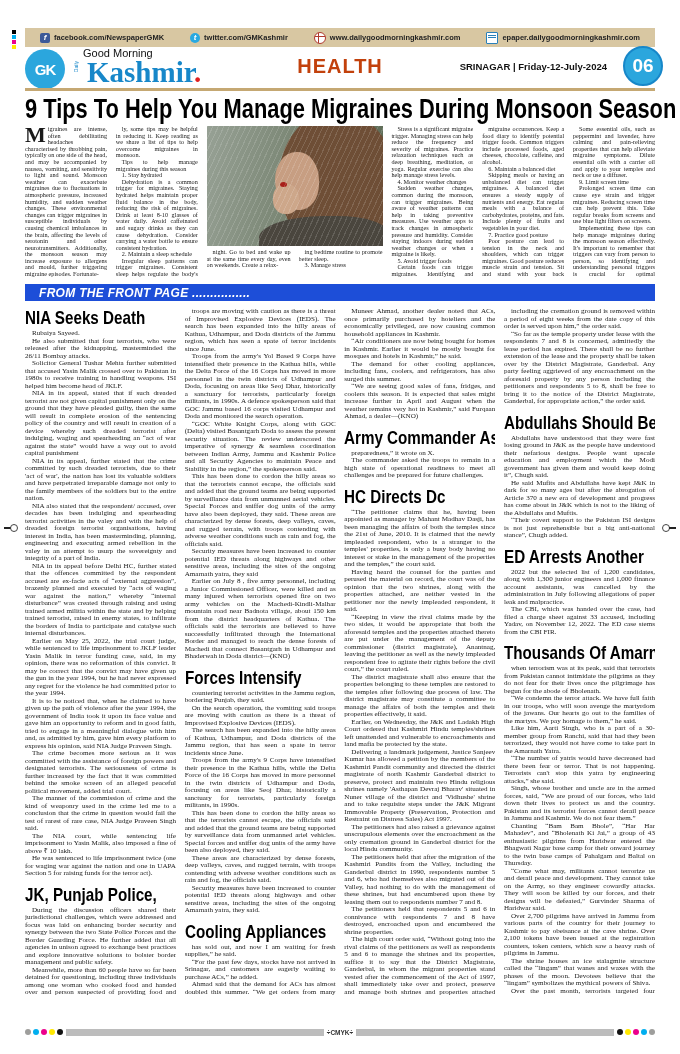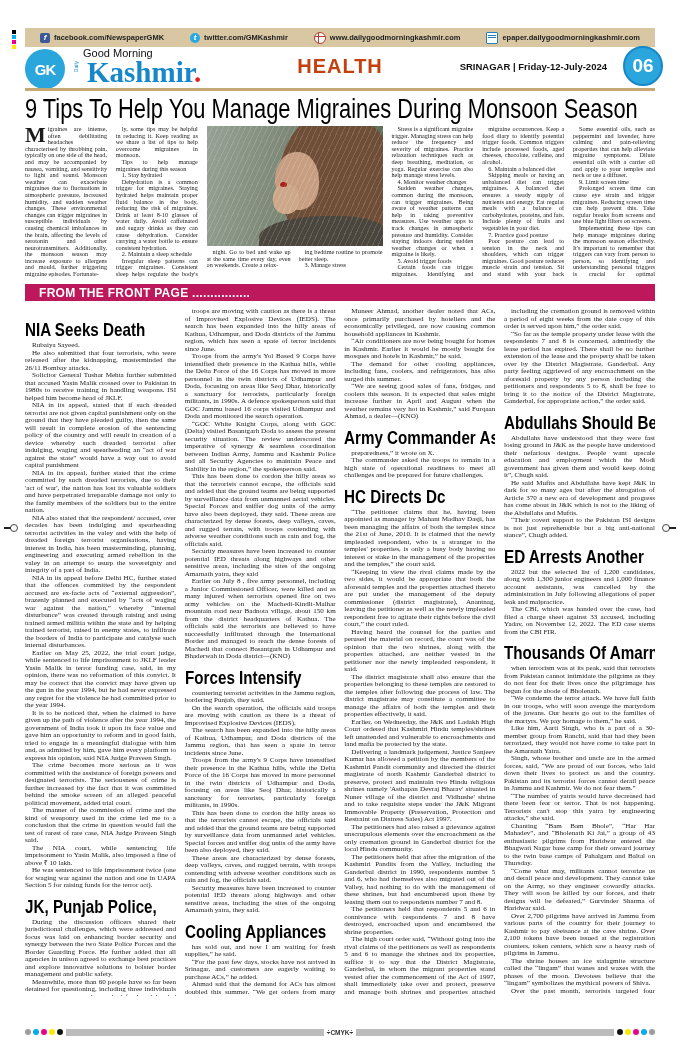--- a/index.html
+++ b/index.html
@@ -42,21 +42,21 @@
   .section-title{position:absolute;left:0;right:0;top:6px;text-align:center;
       font-family:"Liberation Sans",sans-serif;font-weight:900;font-size:20px;letter-spacing:1px;color:#c2410c;}
   .dateline{position:absolute;right:48px;top:12px;font-family:"Liberation Sans",sans-serif;
       font-weight:bold;font-size:9.5px;color:#111;}
   .pagenum-circle{position:absolute;right:-8px;top:-3px;width:36px;height:36px;border-radius:50%;
       background:#2ba6dd;border:2px solid #1787c9;color:#fff;font-family:"Liberation Sans",sans-serif;
       font-weight:bold;font-size:19px;display:flex;align-items:center;justify-content:center;}
   .gold-rule{top:88px;height:3px;background:#c5a873;}
 
   
-  .headline{top:93px;font-family:"Liberation Sans",sans-serif;font-weight:400;font-size:28px;
+  .headline{top:93px;font-family:"Liberation Sans",sans-serif;font-weight:700;font-size:28px;
       color:#000;white-space:nowrap;}
   .cond{display:inline-block;transform:scaleX(0.78);transform-origin:0 50%;white-space:nowrap;}
 
   
   .main-row{top:126px;height:152px;display:flex;justify-content:space-between;overflow:hidden;}
   .mcol{width:82px;height:152px;overflow:hidden;}
   .mcol p, .pcol p{margin:0;font-size:6.2px;line-height:6.6px;text-align:justify;text-indent:6px;}
   .photo-block{width:176px;}
   .photo{position:relative;width:176px;height:120px;overflow:hidden;
       background:linear-gradient(100deg,#97a195 0%,#7b8775 45%,#596751 100%);}
@@ -68,32 +68,32 @@
       border-radius:50% 50% 46% 54%;}
   .photo .hand{position:absolute;right:84px;top:58px;width:26px;height:30px;background:#cda78a;
       border-radius:45%;}
   .photo .clip{position:absolute;right:96px;top:56px;width:7px;height:5px;background:#a8201a;border-radius:50%;}
   .photo .body{position:absolute;right:-6px;bottom:-14px;width:130px;height:44px;background:#4a463e;
       border-radius:50% 40% 0 0;}
   .under-photo{display:flex;justify-content:space-between;margin-top:3px;}
   .pcol{width:84px;height:26px;overflow:hidden;}
 
   
-  .fp-bar{top:284px;height:17px;background:#be185d;color:#fff;display:flex;align-items:center;
-      font-family:"Liberation Sans",sans-serif;font-weight:800;font-size:12px;
+  .fp-bar{top:284px;height:17px;background:#1d4ed8;color:#fff;display:flex;align-items:center;
+      font-family:"Liberation Sans",sans-serif;font-style:italic;font-weight:800;font-size:12px;
       padding-left:14px;box-sizing:border-box;letter-spacing:.3px;}
 
   
   .fp-row{top:308px;height:688px;display:flex;justify-content:space-between;overflow:hidden;}
   .fpcol{width:151px;height:688px;overflow:hidden;}
   .fpcol p{margin:0;font-size:7.1px;line-height:7.5px;text-align:justify;text-indent:7px;}
   .fp-head{margin:7px 0 3px;font-family:"Liberation Sans",sans-serif;font-weight:800;
       font-size:19px;line-height:19px;color:#000;}
   .fp-head .cond{transform:scaleX(0.8);}
-  .fp-head.first{margin-top:12px;text-decoration:underline;}
+  .fp-head.first{margin-top:0;text-decoration:underline;}
 
   
   .side-mark{position:absolute;top:524px;width:14px;height:7px;}
   .side-mark .ring{position:absolute;width:6px;height:6px;border:1px solid #444;border-radius:50%;}
   .side-mark .dash{position:absolute;top:3px;width:7px;height:2px;background:#222;}
   .sm-left{left:4px;}.sm-left .ring{right:0;}.sm-left .dash{left:0;}
   .sm-right{right:4px;}.sm-right .ring{left:0;}.sm-right .dash{right:0;}
 
   
   .print-strip{top:1028px;height:8px;display:flex;align-items:center;gap:3px;}
@@ -229,43 +229,43 @@
       </div>
     <div class="fpcol">
         <p>troops are moving with caution as there is a threat of Improvised Explosive Devices (IEDS). The search has been expanded into the hilly areas of Kathua, Udhampur, and Doda districts of the Jammu region, which has seen a spate of terror incidents since June.</p>
         <p>Troops from the army's Yol Based 9 Corps have intensified their presence in the Kathua hills, while the Delta Force of the 16 Corps has moved in more personnel in the twin districts of Udhampur and Doda, focusing on areas like Seoj Dhar, historically a sanctuary for terrorists, particularly foreign militants, in 1990s. A defence spokesperson said that GOC Jammu based 16 corps visited Udhampur and Doda and monitored the search operation.</p>
         <p>“GOC White Knight Corps, along with GOC (Delta) visited Basantgarh Doda to assess the present security situation. The review underscored the imperative of synergy &amp; seamless coordination between Indian Army, Jammu and Kashmir Police and all Security Agencies to maintain Peace and Stability in the region,” the spokesperson said.</p>
         <p>This has been done to cordon the hilly areas so that the terrorists cannot escape, the officials said and added that the ground teams are being supported by surveillance data from unmanned aerial vehicles. Special Forces and sniffer dog units of the army have also been deployed, they said. These areas are characterized by dense forests, deep valleys, caves, and rugged terrain, with troops contending with adverse weather conditions such as rain and fog, the officials said.</p>
         <p>Security measures have been increased to counter potential IED threats along highways and other sensitive areas, including the sites of the ongoing Amarnath yatra, they said</p>
         <p>Earlier on July 8 , five army personnel, including a Junior Commissioned Officer, were killed and as many injured when terrorists opened fire on two army vehicles on the Machedi-Kindli-Malhar mountain road near Badnota village, about 150 km from the district headquarters of Kathua. The officials said the terrorists are believed to have successfully infiltrated through the International Border and managed to reach the dense forests of Machedi that connect Basantgarh in Udhampur and Bhaderwah in Doda district—(KNO)</p>
         <div class="fp-head"><span class="cond">Forces Intensify</span></div>
         <p>countering terrorist activities in the Jammu region, bordering Punjab, they said.</p>
-        <p>On the search operation, the officials said troops are moving with caution as there is a threat of Improvised Explosive Devices (IEDS).</p>
+        <p>On the search operation, the vomiting said troops are moving with caution as there is a threat of Improvised Explosive Devices (IEDS).</p>
         <p>The search has been expanded into the hilly areas of Kathua, Udhampur, and Doda districts of the Jammu region, that has seen a spate in terror incidents since June.</p>
         <p>Troops from the army's 9 Corps have intensified their presence in the Kathua hills, while the Delta Force of the 16 Corps has moved in more personnel in the twin districts of Udhampur and Doda, focusing on areas like Seoj Dhar, historically a sanctuary for terrorists, particularly foreign militants, in 1990s.</p>
         <p>This has been done to cordon the hilly areas so that the terrorists cannot escape, the officials said and added that the ground teams are being supported by surveillance data from unmanned ariel vehicles. Special forces and sniffer dog units of the army have been also deployed, they said.</p>
         <p>These areas are characterized by dense forests, deep valleys, caves, and rugged terrain, with troops contending with adverse weather conditions such as rain and fog, the officials said.</p>
         <p>Security measures have been increased to counter potential IED threats along highways and other sensitive areas, including the sites of the ongoing Amarnath yatra, they said.</p>
         <div class="fp-head"><span class="cond">Cooling Appliances</span></div>
         <p>has sold out, and now I am waiting for fresh supplies,” he said.</p>
         <p>“For the past few days, stocks have not arrived in Srinagar, and customers are eagerly waiting to purchase ACs,” he added.</p>
         <p>Ahmad said that the demand for ACs has almost doubled this summer. “We get orders from many districts. This summer heat wave is prevailing across the valley even in the mountainous regions due to which cooling appliances are in very much demand,” he said.</p>
       </div>
     <div class="fpcol">
         <p>Muneer Ahmad, another dealer noted that ACs, once primarily purchased by hoteliers and the economically privileged, are now causing common household appliances in Kashmir.</p>
         <p>“Air conditioners are now being bought for homes in Kashmir. Earlier it would be mostly bought for mosques and hotels in Kashmir,” he said.</p>
         <p>The demand for other cooling appliances, including fans, coolers, and refrigerators, has also surged this summer.</p>
         <p>“We are seeing good sales of fans, fridges, and coolers this season. It is expected that sales might increase further in April and August when the weather remains very hot in Kashmir,” said Furqaan Ahmad, a dealer—(KNO)</p>
         <div class="fp-head"><span class="cond">Army Commander Asks</span></div>
         <p>preparedness,” it wrote on X.</p>
         <p>The commander asked the troops to remain in a high state of operational readiness to meet all challenges and be prepared for future challenges.</p>
         <div class="fp-head"><span class="cond">HC Directs Dc</span></div>
         <p>“The petitioner claims that he, having been appointed as manager by Mahant Madhav Dasji, has been managing the affairs of both the temples since the 21st of June, 2010. It is claimed that the newly impleaded respondent, who is a stranger to the temples' properties, is only a busy body having no interest or stake in the management of the properties and the temples,” the court said.</p>
+        <p>Having heard the counsel for the parties and perused the material on record, the court was of the opinion that the two shrines, along with the properties attached, are neither vested in the petitioner nor the newly impleaded respondent, it said.</p>
         <p>“Keeping in view the rival claims made by the two sides, it would be appropriate that both the aforesaid temples and the properties attached thereto are put under the management of the deputy commissioner (district magistrate), Anantnag, leaving the petitioner as well as the newly impleaded respondent free to agitate their rights before the civil court,” the court ruled.</p>
-        <p>Having heard the counsel for the parties and perused the material on record, the court was of the opinion that the two shrines, along with the properties attached, are neither vested in the petitioner nor the newly impleaded respondent, it said.</p>
         <p>The district magistrate shall also ensure that the properties belonging to these temples are restored to the temples after following due process of law. The district magistrate may constitute a committee to manage the affairs of both the temples and their properties effectively, it said.</p>
         <p>Earlier, on Wednesday, the J&amp;K and Ladakh High Court ordered that Kashmiri Hindu temples/shrines left unattended and vulnerable to encroachments and land mafia be protected by the state.</p>
         <p>Delivering a landmark judgement, Justice Sanjeev Kumar has allowed a petition by the members of the Kashmiri Pandit community and directed the district magistrate of north Kashmir Ganderbal district to preserve, protect and maintain two Hindu religious shrines namely 'Asthapan Devraj Bharav' situated in Nuner village of the district and 'Vidhushe' shrine and to take requisite steps under the J&amp;K Migrant Immovable Property (Preservation, Protection and Restraint on Distress Sales) Act 1997.</p>
         <p>The petitioners had also raised a grievance against unscrupulous elements over the encroachment as the only cremation ground in Ganderbal district for the local Hindu community.</p>
         <p>The petitioners held that after the migration of the Kashmiri Pandits from the Valley, including the Ganderbal district in 1990, respondents number 5 and 6, who had themselves also migrated out of the Valley, had nothing to do with the management of these shrines, but had encumbered upon these by leasing them out to respondents number 7 and 8.</p>
         <p>The petitioners held that respondents 5 and 6 in connivance with respondents 7 and 8 have destroyed, encroached upon and encumbered the shrine properties.</p>
         <p>The high court order said, “Without going into the rival claims of the petitioners as well as respondents 5 and 6 to manage the shrines and its properties, suffice it to say that the District Magistrate, Ganderbal, in whom the migrant properties stand vested after the commencement of the Act of 1997, shall immediately take over and protect, preserve and manage both shrines and properties attached thereto.”</p>
       </div>
     <div class="fpcol">
         <p>including the cremation ground is removed within a period of eight weeks from the date copy of this order is served upon him,” the order said.</p>
@@ -274,22 +274,22 @@
         <p>Abdullahs have understood that they were fast losing ground in J&amp;K as the people have understood their nefarious designs. People want upscale education and employment which the Modi government has given them and would keep doing it”, Chugh said.</p>
         <p>He said Mufits and Abdullahs have kept J&amp;K in dark for so many ages but after the abrogation of Article 370 a new era of development and progress has come about in J&amp;K which is not to the liking of the Abdullahs and Muftis.</p>
         <p>“Their covert support to the Pakistan ISI designs is not just reprehensible but a big anti-national stance”, Chugh added.</p>
         <div class="fp-head"><span class="cond">ED Arrests Another</span></div>
         <p>2022 but the selected list of 1,200 candidates, along with 1,300 junior engineers and 1,000 finance account assistants, was cancelled by the administration in July following allegations of paper leak and malpractice.</p>
         <p>The CBI, which was handed over the case, had filed a charge sheet against 33 accused, including Yadav, on November 12, 2022. The ED case stems from the CBI FIR.</p>
         <div class="fp-head"><span class="cond">Thousands Of Amarnath</span></div>
         <p>when terrorism was at its peak, said that terrorists from Pakistan cannot intimidate the pilgrims as they do not fear for their lives once the pilgrimage has begun for the abode of Bholenath.</p>
         <p>“We condemn the terror attack. We have full faith in our troops, who will soon avenge the martyrdom of the jawans. Our hearts go out to the families of the martyrs. We pay homage to them,” he said.</p>
         <p>Like him, Aarti Singh, who is a part of a 30-member group from Ranchi, said that had they been terrorized, they would not have come to take part in the Amarnath Yatra.</p>
+        <p>“The number of yatris would have decreased had there been fear or terror. That is not happening. Terrorists can't stop this yatra by engineering attacks,” she said.</p>
         <p>Singh, whose brother and uncle are in the armed forces, said, “We are proud of our forces, who laid down their lives to protect us and the country. Pakistan and its terrorist forces cannot derail peace in Jammu and Kashmir. We do not fear them.”</p>
-        <p>“The number of yatris would have decreased had there been fear or terror. That is not happening. Terrorists can't stop this yatra by engineering attacks,” she said.</p>
         <p>Chanting “Bam Bam Bhole”, “Har Har Mahadev”, and “Bholenath Ki Jai,” a group of 43 enthusiastic pilgrims from Haridwar entered the Bhagwati Nagar base camp for their onward journey to the twin base camps of Pahalgam and Baltal on Thursday.</p>
         <p>“Come what may, militants cannot terrorize us and derail peace and development. They cannot take on the Army, so they engineer cowardly attacks. They will soon be killed by our forces, and their designs will be defeated,” Gurvinder Sharma of Haridwar said.</p>
         <p>Over 2,700 pilgrims have arrived in Jammu from various parts of the country for their journey to Kashmir to pay obeisance at the cave shrine. Over 2,100 tokens have been issued at the registration counters, token centers, which saw a heavy rush of pilgrims in Jammu.</p>
         <p>The shrine houses an ice stalagmite structure called the “lingam” that wanes and waxes with the phases of the moon. Devotees believe that the “lingam” symbolizes the mythical powers of Shiva.</p>
         <p>Over the past month, terrorists targeted four locations in Kathua, Doda, Reasi, and Udhampur districts, resulting in the deaths of 15 people including nine pilgrims and six security personnel, while 46 others were injured.</p>
       </div>
   </div>
 
   <div class="side-mark sm-left">
     <span class="dash"></span>

